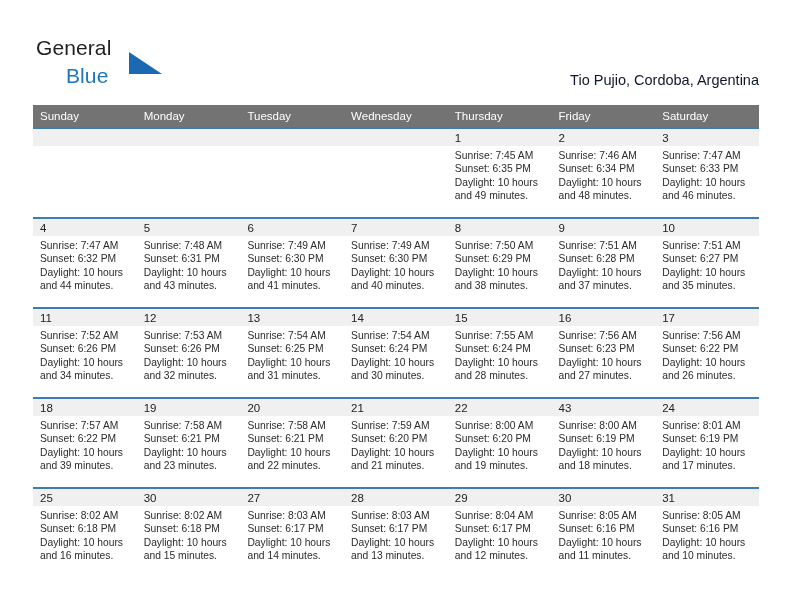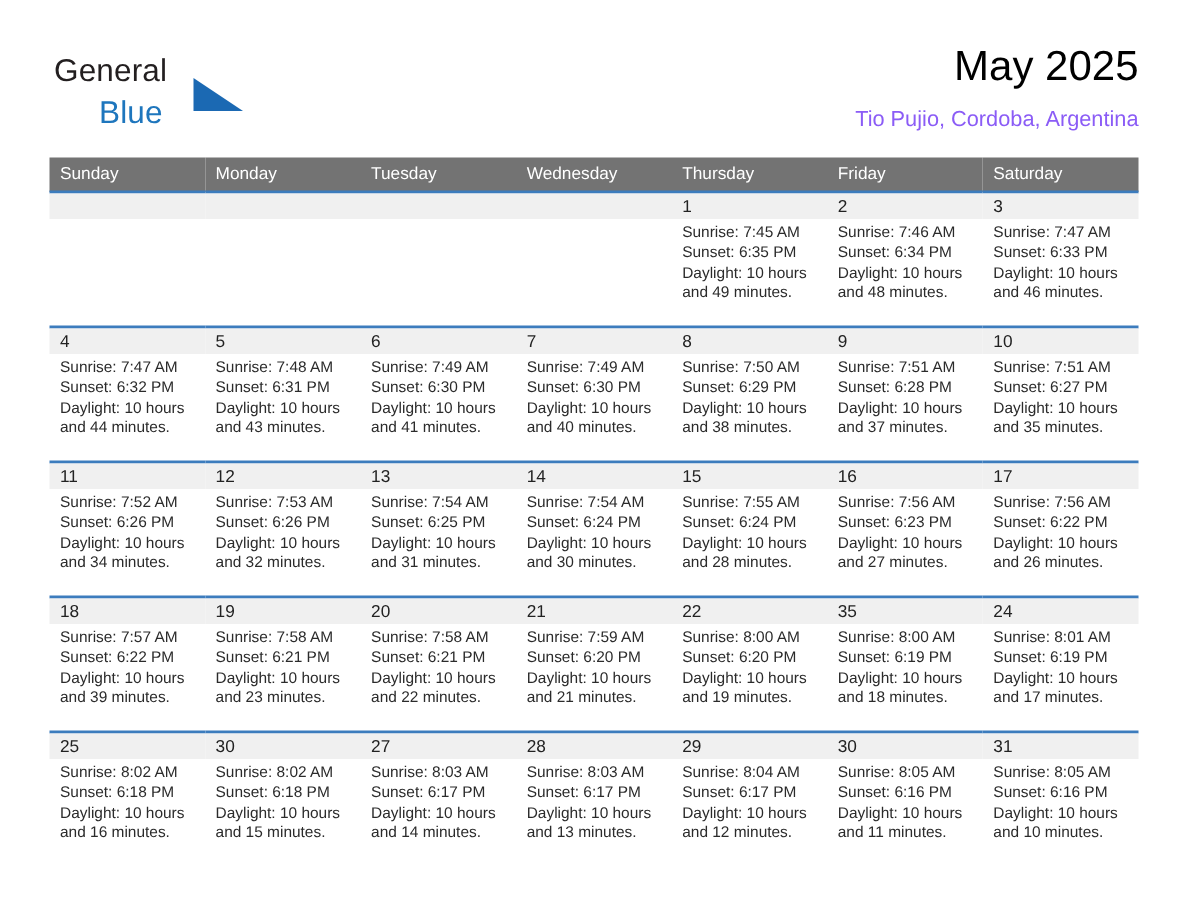--- a/index.html
+++ b/index.html
@@ -71,21 +71,21 @@
     font-size: 28px;
     color: #000000;
     text-align: right;
     white-space: nowrap;
   }
   .subtitle {
     position: absolute;
     right: 0;
     top: 44px;
     font-size: 14.5px;
-    color: #8b5cf6;
+    color: #0f172a;
     text-align: center;
     white-space: nowrap;
   }
 
   
   .calendar {
     position: absolute;
     left: 33px;
     top: 105px;
     width: 726px;
@@ -146,21 +146,20 @@
 <body>
 
 <div class="page">
 
   <div class="header">
     <div class="logo">
       <span class="logo-general">General</span>
       <span class="logo-triangle"></span>
       <span class="logo-blue">Blue</span>
     </div>
-    <div class="title">May 2025</div>
     <div class="subtitle">Tio Pujio, Cordoba, Argentina</div>
   </div>
 
   <div class="calendar">
     <table class="cal">
       <thead>
         <tr>
           <th>Sunday</th>
           <th>Monday</th>
           <th>Tuesday</th>
@@ -459,21 +458,21 @@
                 <div class="cell-lines">
                   <div>Sunrise: 8:00 AM</div>
                   <div>Sunset: 6:20 PM</div>
                   <div>Daylight: 10 hours</div>
                   <div>and 19 minutes.</div>
                 </div>
               </div>
             </td>
             <td>
               <div class="cell-inner">
-                <div class="daynum-band">35</div>
+                <div class="daynum-band">43</div>
                 <div class="cell-lines">
                   <div>Sunrise: 8:00 AM</div>
                   <div>Sunset: 6:19 PM</div>
                   <div>Daylight: 10 hours</div>
                   <div>and 18 minutes.</div>
                 </div>
               </div>
             </td>
             <td>
               <div class="cell-inner">

